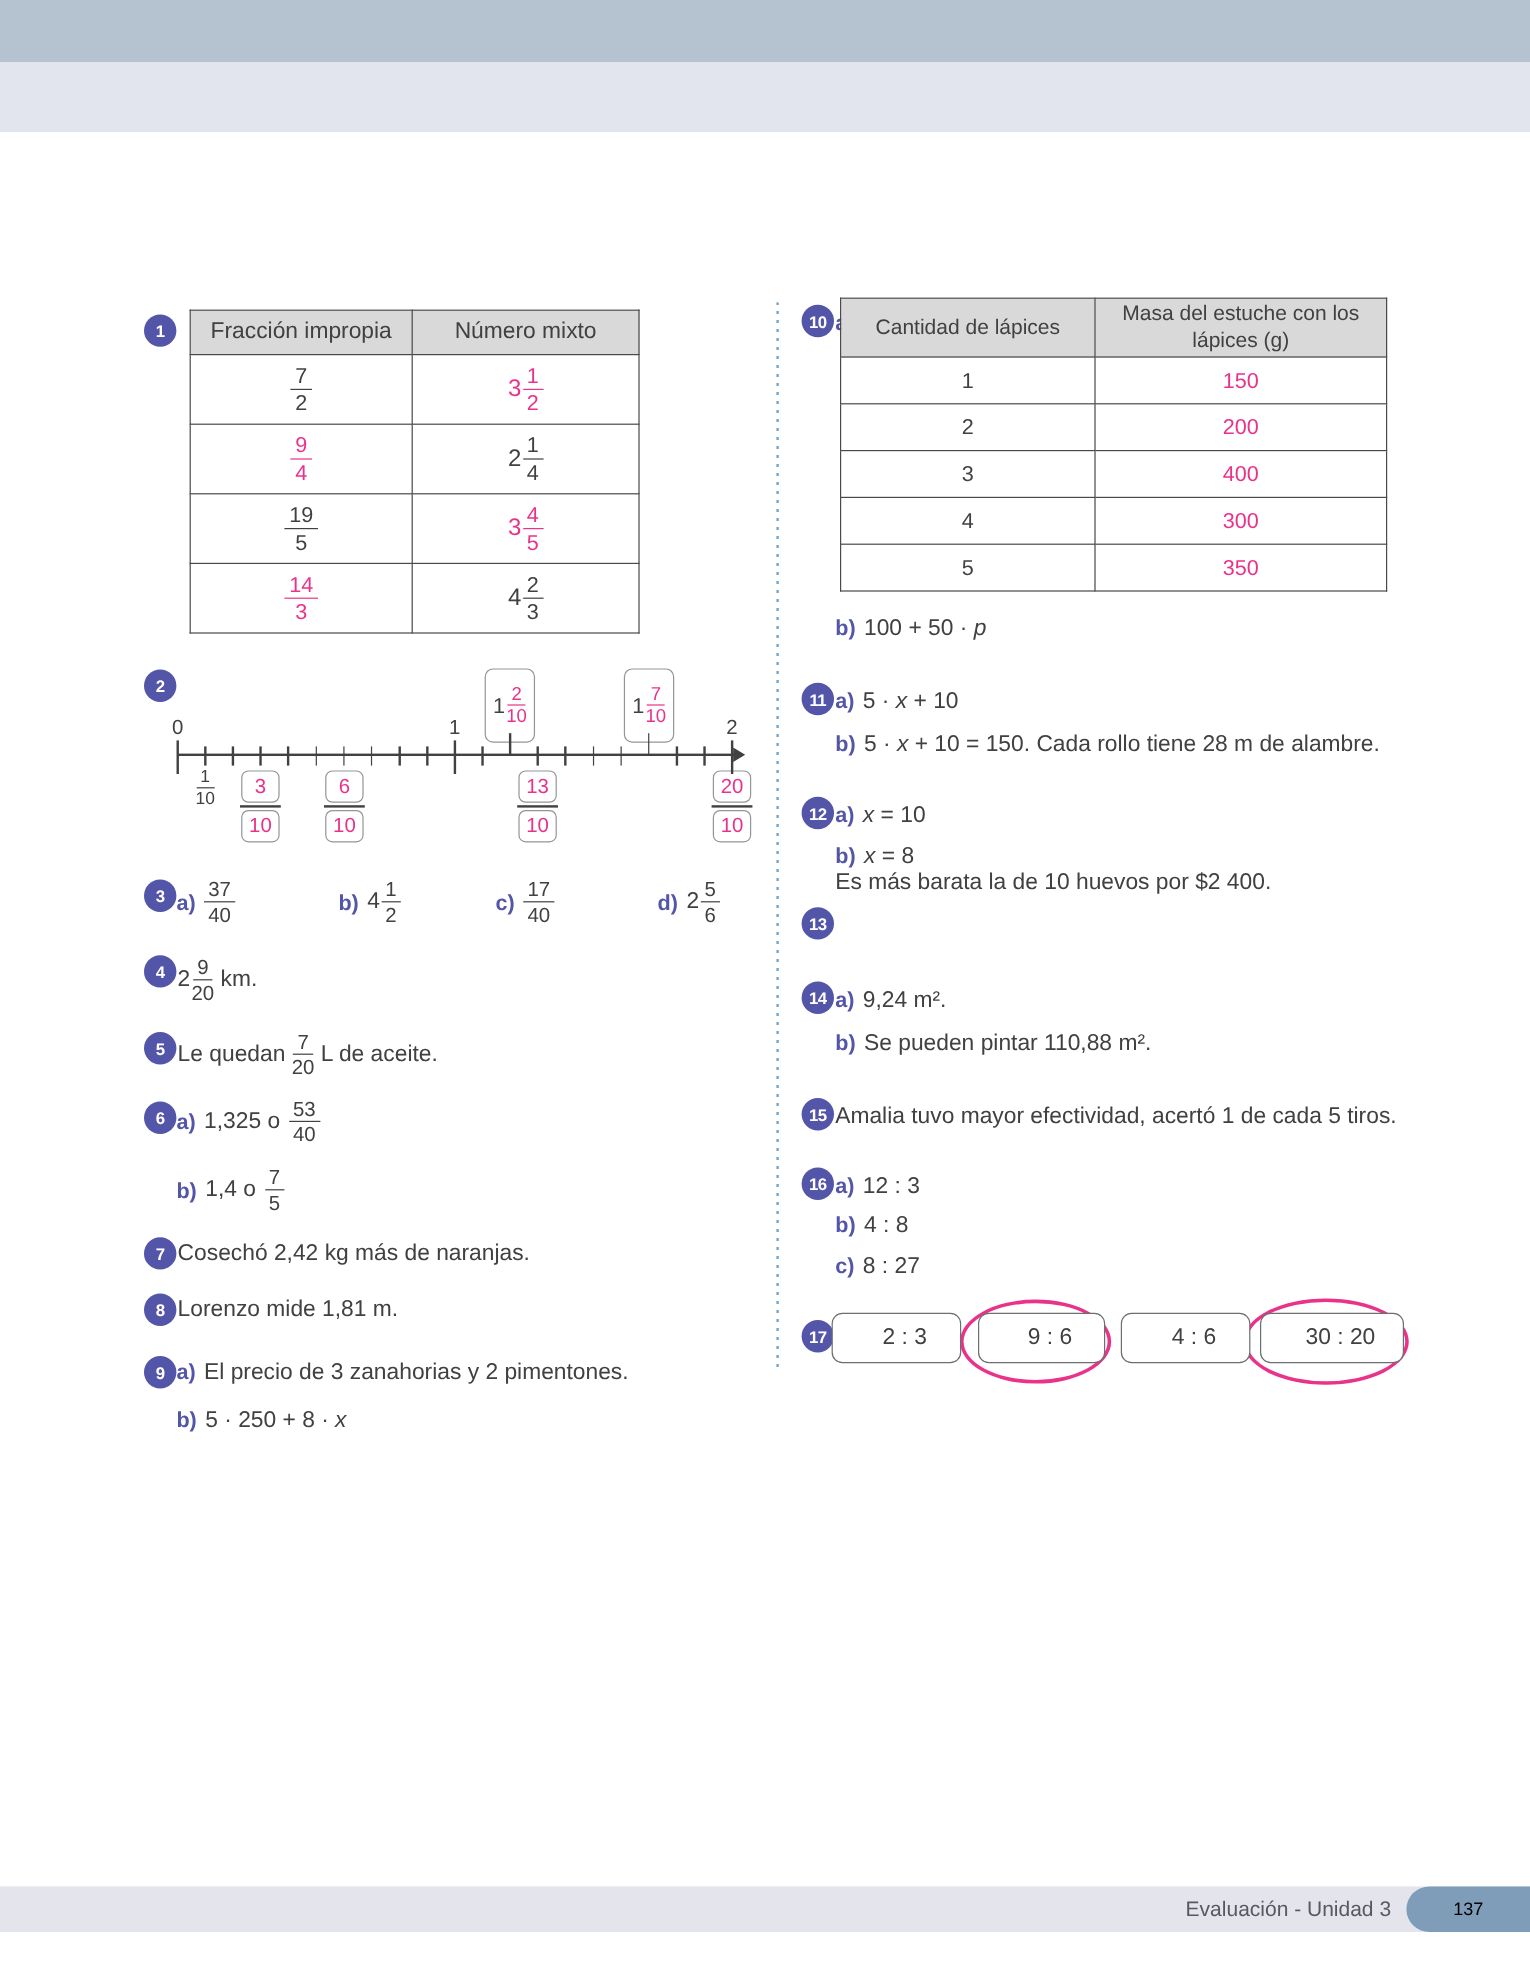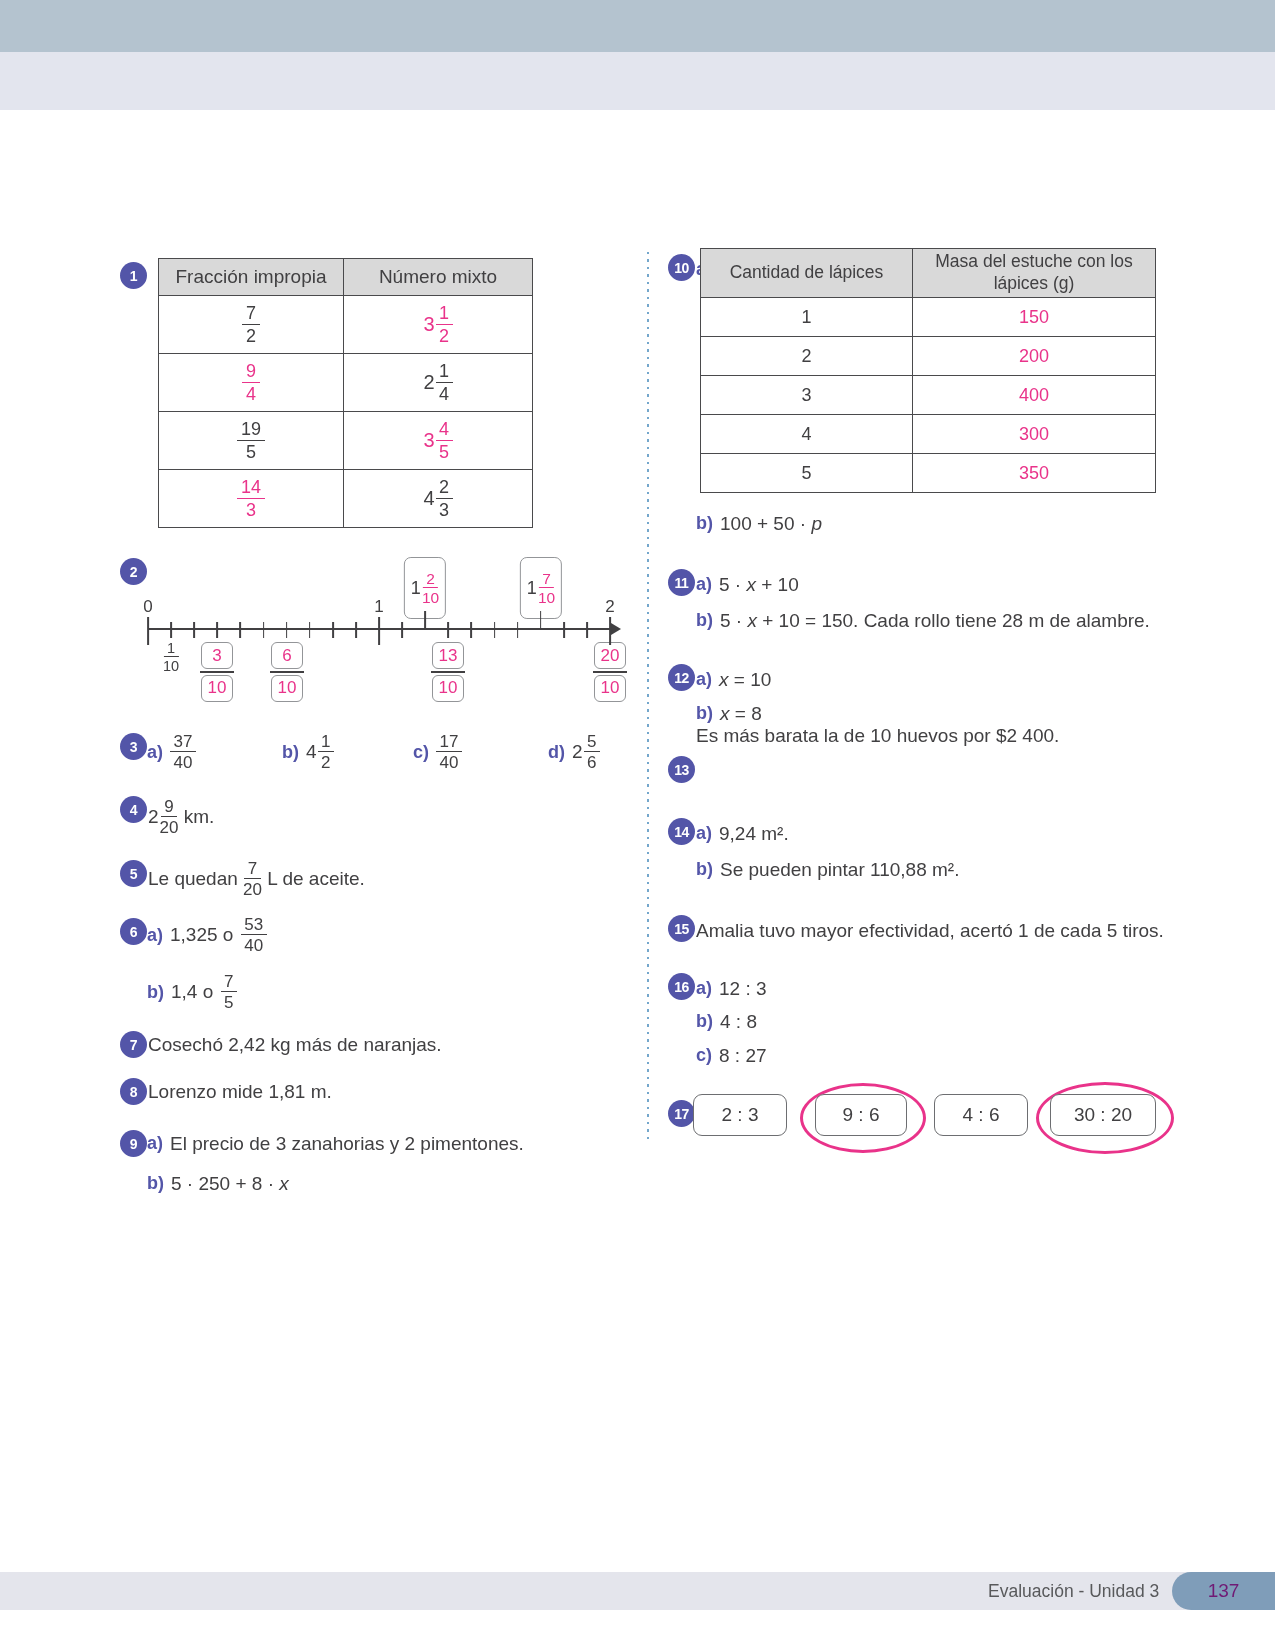--- a/index.html
+++ b/index.html
@@ -57,27 +57,27 @@
   .nlbox .frac{font-size:15.5px;}
   .nlstack{position:absolute;top:92px;transform:translateX(-50%);display:flex;flex-direction:column;align-items:center;}
   .nlstack .sbx{border:1.6px solid #939598;border-radius:6px;background:#fff;min-width:22px;height:25px;padding:0 4px;
                 display:flex;align-items:center;justify-content:center;font-size:17px;color:#e9338a;}
   .nlstack .sbar{width:34px;height:1.9px;background:#414042;margin:2px 0;}
 
   .divider{position:absolute;left:647px;top:252px;width:2.4px;height:888px;
            background-image:repeating-linear-gradient(to bottom,#74a7cc 0px,#74a7cc 2.4px,transparent 2.4px,transparent 7.5px);}
 
   .optbox{position:absolute;top:1094px;height:40px;border:1.7px solid #6d6e71;border-radius:9px;background:#fff;
-          display:flex;align-items:center;justify-content:center;font-size:19px;}
+          display:flex;align-items:center;justify-content:center;font-size:19px;padding-left:14px;}
   .ellipse{position:absolute;border:3.4px solid #e9338a;border-radius:50%;}
 
   .footbar{position:absolute;left:0;top:1572px;width:1275px;height:38px;background:#e4e5ec;}
   .foottext{position:absolute;left:988px;top:1572px;height:38px;display:flex;align-items:center;font-size:17.5px;color:#58595b;}
   .footbadge{position:absolute;left:1172px;top:1572px;width:103px;height:38px;background:#7f9db9;border-radius:19px 0 0 19px;
-             color:#701a75;display:flex;align-items:center;justify-content:center;font-size:19px;}
+             color:#000000;display:flex;align-items:center;justify-content:center;font-size:15px;}
 </style>
 </head>
 <body>
 
 <div class="page">
 
   <div class="band1"></div>
   <div class="band2"></div>
 
 

